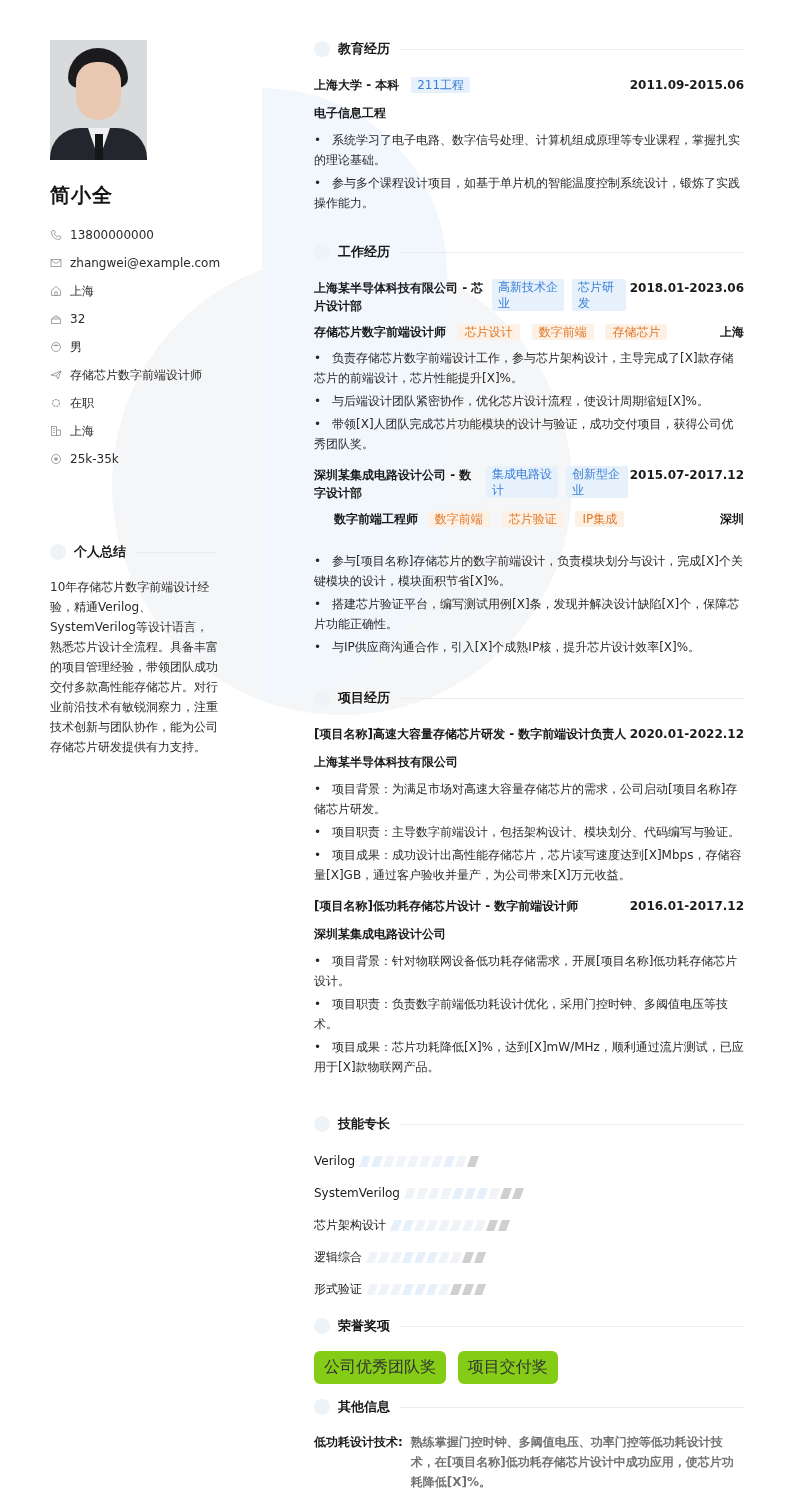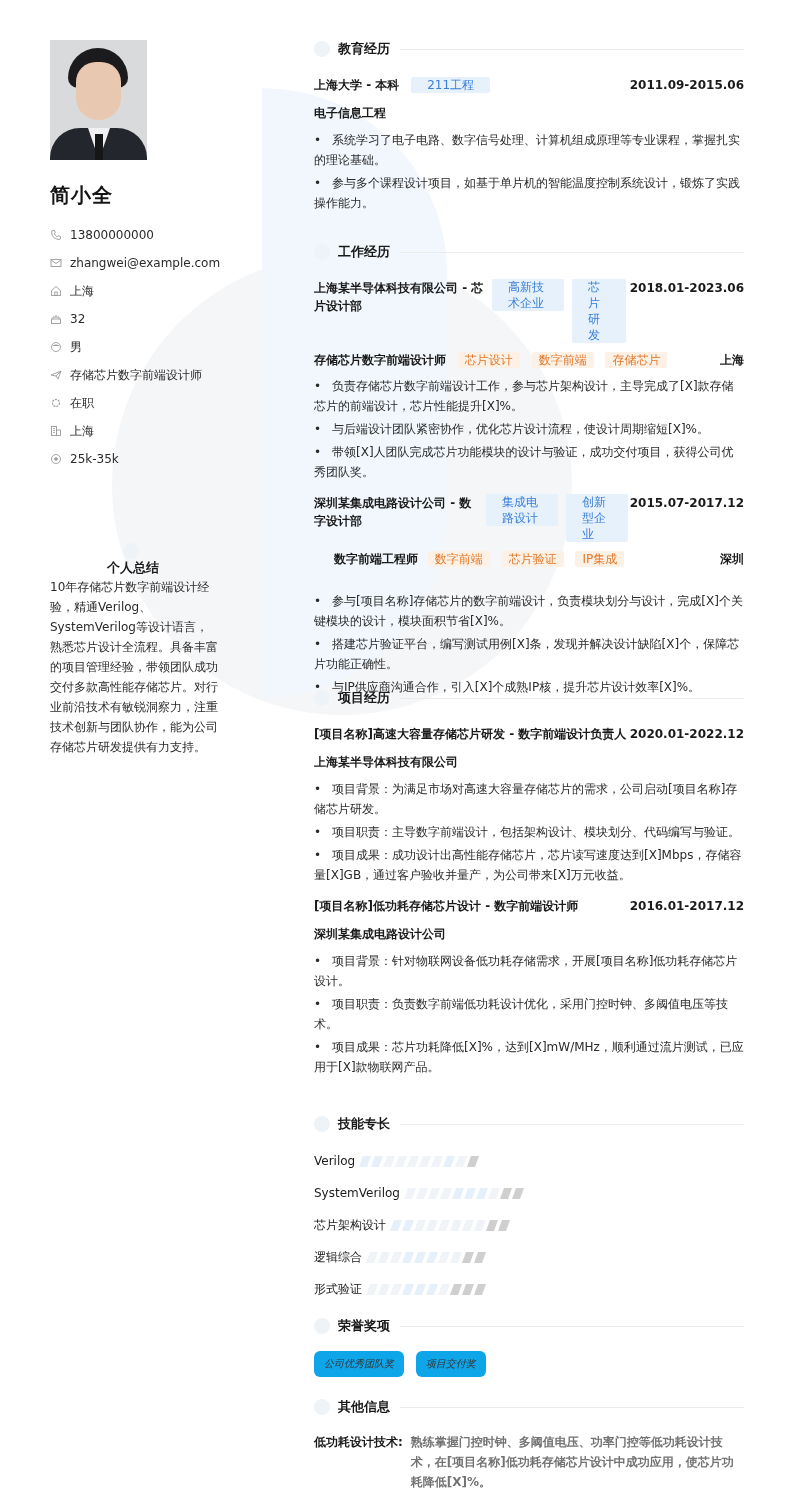--- a/index.html
+++ b/index.html
@@ -25,43 +25,43 @@
   .info-list { margin-top: 12px; }
   .info-item { display: flex; align-items: center; height: 28px; font-size: 12px; color: #2a2a2a; }
   .info-icon { width: 12px; height: 12px; margin-right: 8px; color: #9a9a9a; display: inline-flex; align-items: center; justify-content: center; }
   .info-icon svg { width: 12px; height: 12px; }
 
   .sec-head { display: flex; align-items: center; position: relative; }
   .sec-dot { width: 16px; height: 16px; border-radius: 50%; background: #eef3f8; margin-right: 4px; flex: none; }
   .sec-title { font-size: 13px; font-weight: bold; color: #1a1a1a; padding: 0 4px; white-space: nowrap; }
   .sec-line { flex: 1; height: 1px; background: #ebebeb; margin-left: 6px; }
 
-  .summary-head { position: absolute; left: 50px; top: 543px; width: 166px; flex-direction: column; }
+  .summary-head { position: absolute; left: 50px; top: 543px; width: 166px; }
   .summary-text { position: absolute; left: 50px; top: 577px; width: 168px; font-size: 12px; line-height: 20px; color: #2a2a2a; }
 
   
   .right { position: absolute; left: 314px; width: 430px; }
   .row { display: flex; justify-content: space-between; align-items: flex-start; }
   .org { font-size: 12px; font-weight: bold; color: #1a1a1a; line-height: 18px; }
   .date { font-size: 12px; font-weight: bold; color: #1a1a1a; white-space: nowrap; line-height: 18px; }
-  .tag-blue { display: inline-block; background: #e7f1fc; color: #3a7fd5; font-size: 12px; padding: 0 16px; line-height: 16px; border-radius: 2px; }
+  .tag-blue { display: inline-block; background: #e7f1fc; color: #3a7fd5; font-size: 12px; padding: 0 6px; line-height: 16px; border-radius: 2px; }
   .tag-orange { display: inline-block; background: #fdf1e5; color: #e0782a; font-size: 12px; padding: 0 7px; line-height: 16px; border-radius: 2px; margin-right: 8px; }
   .sub { font-size: 12px; font-weight: bold; color: #1a1a1a; line-height: 18px; }
   .bullets { list-style: none; }
   .bullets li { font-size: 12px; line-height: 20px; color: #2a2a2a; margin-bottom: 3px; }
   .bullets li .dot { display: inline-block; width: 18px; }
 
   .skill-row { display: flex; align-items: center; height: 32px; }
   .skill-name { font-size: 12px; color: #1a1a1a; white-space: nowrap; margin-right: 6px; }
   .skill-bar { display: flex; gap: 4px; }
   .seg { width: 8px; height: 11px; transform: skewX(-20deg); background: #f0f3f7; }
   .seg.blue { background: #e6f0fb; }
   .seg.dark { background: #cfcfcf; }
 
-  .award { display: inline-block; background: #0ea5e9; border-radius: 6px; font-size: 10px; color: #333; padding: 6px 10px; margin-right: 8px; font-style: italic; }
+  .award { display: inline-block; background: #84cc16; border-radius: 6px; font-size: 16px; color: #333; padding: 6px 10px; margin-right: 8px; }
 
   .other-row { display: flex; font-size: 12px; line-height: 20px; }
   .other-label { font-weight: bold; white-space: nowrap; color: #1a1a1a; }
   .other-text { color: #737373; width: 334px; font-weight: bold; }
 </style>
 </head>
 <body>
 
 <div class="bg-shape bg-circle"></div>
 <div class="bg-shape bg-blue"></div>

